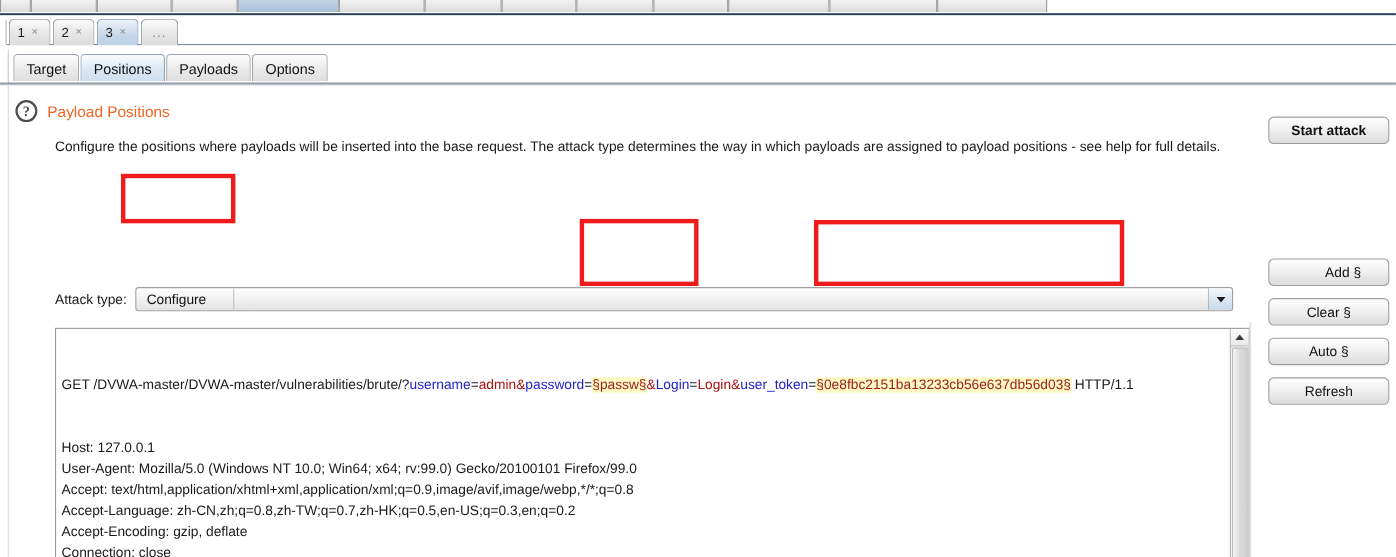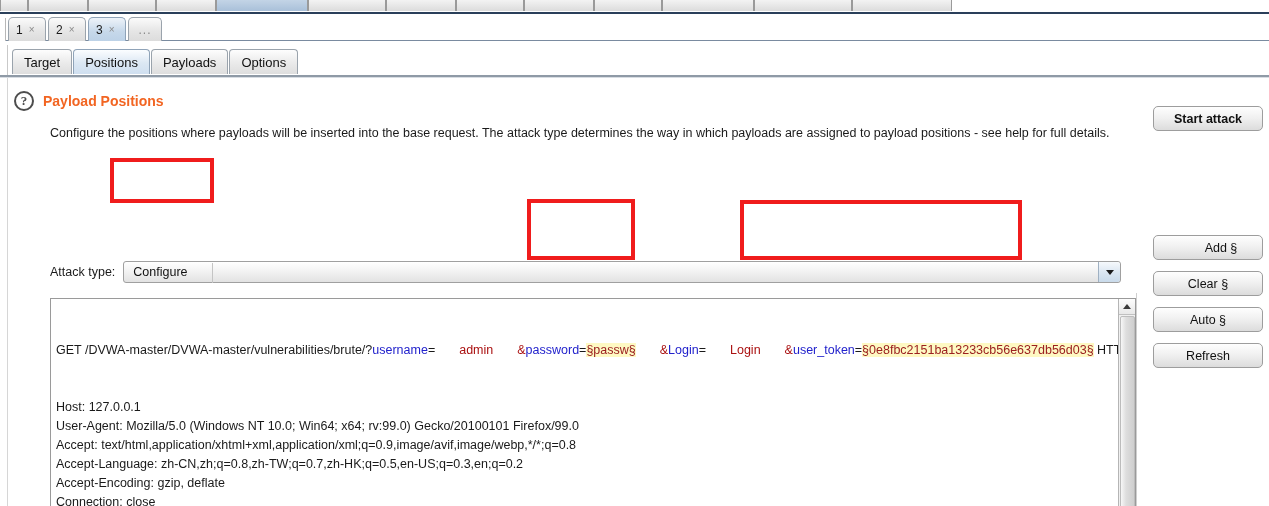--- a/index.html
+++ b/index.html
@@ -119,21 +119,21 @@
   #content .vline { position: absolute; left: 7px; top: 0; width: 1px; height: 428px; background: #d6d6d6; }
 
   #header-row { position: absolute; left: 14px; top: 13px; display: flex; align-items: center; gap: 9px; }
   .qmark {
     width: 20px; height: 20px; border-radius: 50%;
     border: 2px solid #4d4d4d;
     display: flex; align-items: center; justify-content: center;
     font-size: 13px; font-weight: bold; color: #4d4d4d;
     font-family: "Liberation Serif", serif;
   }
-  #panel-title { font-size: 14px; font-weight: bold; color: #f26522; }
+  #panel-title { font-size: 14px; font-weight: normal; color: #f26522; }
 
   #desc {
     position: absolute; left: 50px; top: 46px; width: 1080px;
     font-size: 12.5px; line-height: 19px; color: #1a1a1a;
   }
 
   
   #attack-row { position: absolute; left: 50px; top: 183px; display: flex; align-items: center; }
   #attack-label { font-size: 12.5px; color: #1a1a1a; margin-right: 8px; }
   #attack-combo {
@@ -178,21 +178,21 @@
     padding: 4px 0 0 5px;
     font-family: "Liberation Sans", sans-serif;
     font-size: 12.5px;
     line-height: 19px;
     white-space: pre;
     color: #1a1a1a;
     overflow: hidden;
   }
   .ln { display: block; height: 19px; }
   .k-blue { color: #2222cc; }
-  .k-red  { color: #aa1111; margin-left: 24px; }
+  .k-red  { color: #aa1111; }
   .pmark  { color: #9b2020; background: #fef9c3; }
 
   
   #editor-scroll {
     position: absolute; right: 0; top: 0; width: 17px; height: 284px;
     background: #f0f0f0;
     border-left: 1px solid #b5b5b5;
   }
   #editor-scroll .sb-up {
     width: 16px; height: 16px;

